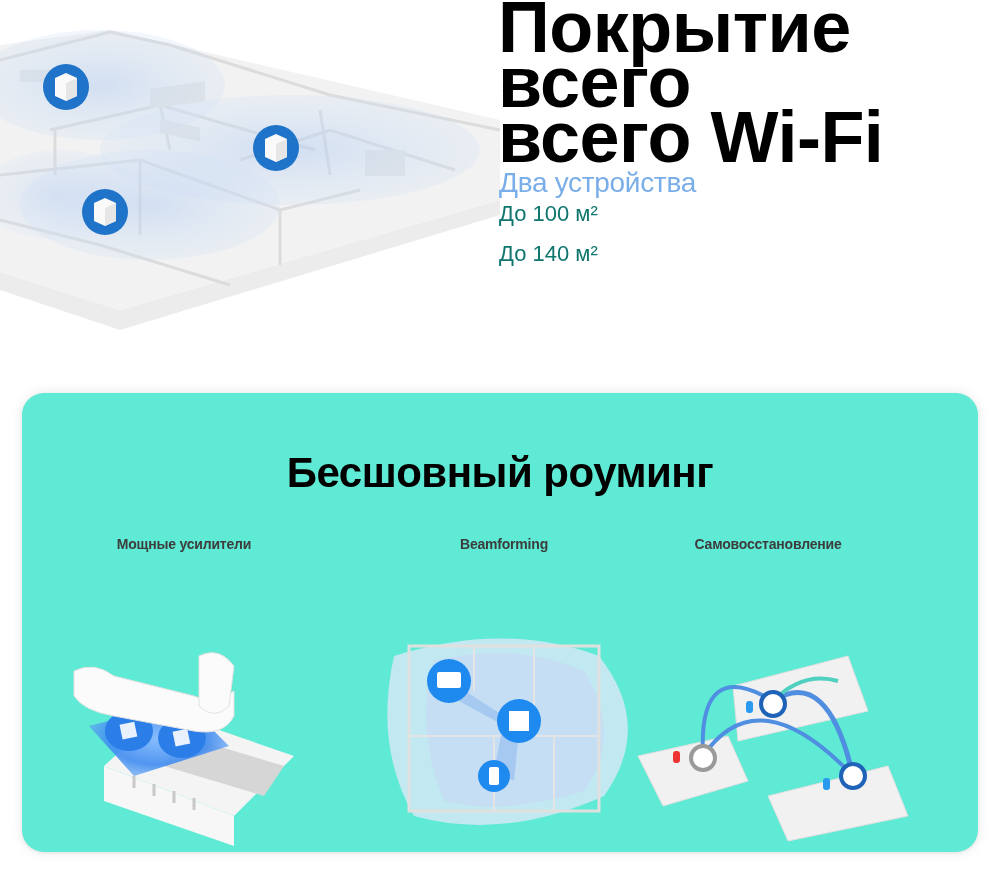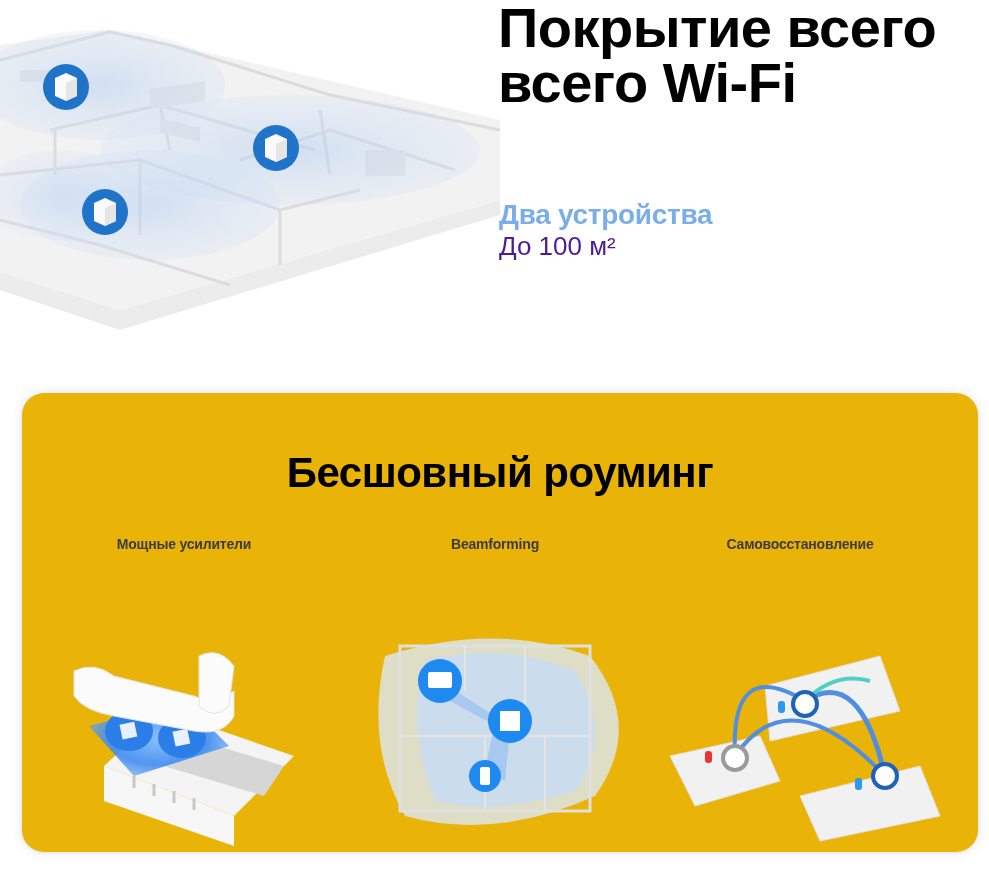--- a/index.html
+++ b/index.html
@@ -9,60 +9,59 @@
     font-family: "Liberation Sans", "DejaVu Sans", sans-serif;
     color: #000;
   }
   
   .hero-illustration {
     position: absolute; left: 0; top: 0; width: 500px; height: 340px;
     overflow: hidden;
   }
   .hero-title {
     position: absolute; left: 498px; top: 0px; margin: 0;
-    font-size: 56px; line-height: 55px; font-weight: bold; letter-spacing: -0.5px;
+    font-size: 72px; line-height: 55px; font-weight: bold; letter-spacing: -0.5px;
     color: #000;
   }
   .hero-title span { display: block; }
   .coverage {
     position: absolute; left: 499px; top: 166px;
   }
   .coverage-item { margin-bottom: 12px; }
   .coverage-label {
-    font-size: 28px; font-weight: bold; color: #7aaee8; line-height: 34px;
+    font-size: 28px; font-weight: normal; color: #7aaee8; line-height: 34px;
     letter-spacing: -0.3px;
-    margin-top: 32px;
   }
   .coverage-value {
-    font-size: 26px; color: #4c1d95; line-height: 28px;
+    font-size: 22px; color: #0f766e; line-height: 28px;
   }
 
   
   .card {
     position: absolute; left: 22px; top: 393px; width: 956px; height: 459px;
-    background: #eab308; border-radius: 22px;
+    background: #5eead4; border-radius: 22px;
     box-shadow: 0 0 12px rgba(0,0,0,0.10), 0 1px 3px rgba(0,0,0,0.06);
   }
   .card-title {
     position: absolute; left: 0; right: 0; top: 56px; margin: 0;
     text-align: center; font-size: 42px; font-weight: bold; color: #000;
     letter-spacing: -0.5px;
   }
   .feature {
     position: absolute; top: 143px; width: 300px; text-align: center;
   }
   .feature-label {
     font-size: 14px; font-weight: bold; color: #3c3c3c; letter-spacing: -0.2px;
   }
   .feature-img {
     position: absolute; left: 0; top: 80px; width: 300px; height: 230px;
   }
   .f1 { left: 12px; }
-  .f2 { left: 323px; }
-  .f3 { left: 628px; }
+  .f2 { left: 332px; }
+  .f3 { left: 596px; }
 </style>
 </head>
 <body>
 
 <div class="hero-illustration">
   <svg width="500" height="340" viewBox="0 0 500 340" xmlns="http://www.w3.org/2000/svg">
     <defs>
       <radialGradient id="wave" cx="50%" cy="50%" r="50%">
         <stop offset="0%" stop-color="#b7d0f2" stop-opacity="0.55"></stop>
         <stop offset="100%" stop-color="#cfe0f6" stop-opacity="0.25"></stop>
@@ -119,20 +118,21 @@
   <span>Покрытие всего</span>
   <span>всего Wi-Fi</span>
 </h1>
 
 <div class="coverage">
   <div class="coverage-item">
     <div class="coverage-label">Два устройства</div>
     <div class="coverage-value">До 100 м²</div>
   </div>
   <div class="coverage-item">
+    <div class="coverage-value">До 140 м²</div>
   </div>
 </div>
 
 <div class="card">
   <h2 class="card-title">Бесшовный роуминг</h2>
 
   <div class="feature f1">
     <div class="feature-label">Мощные усилители</div>
     <div class="feature-img">
       <svg width="300" height="230" viewBox="0 0 300 230">

